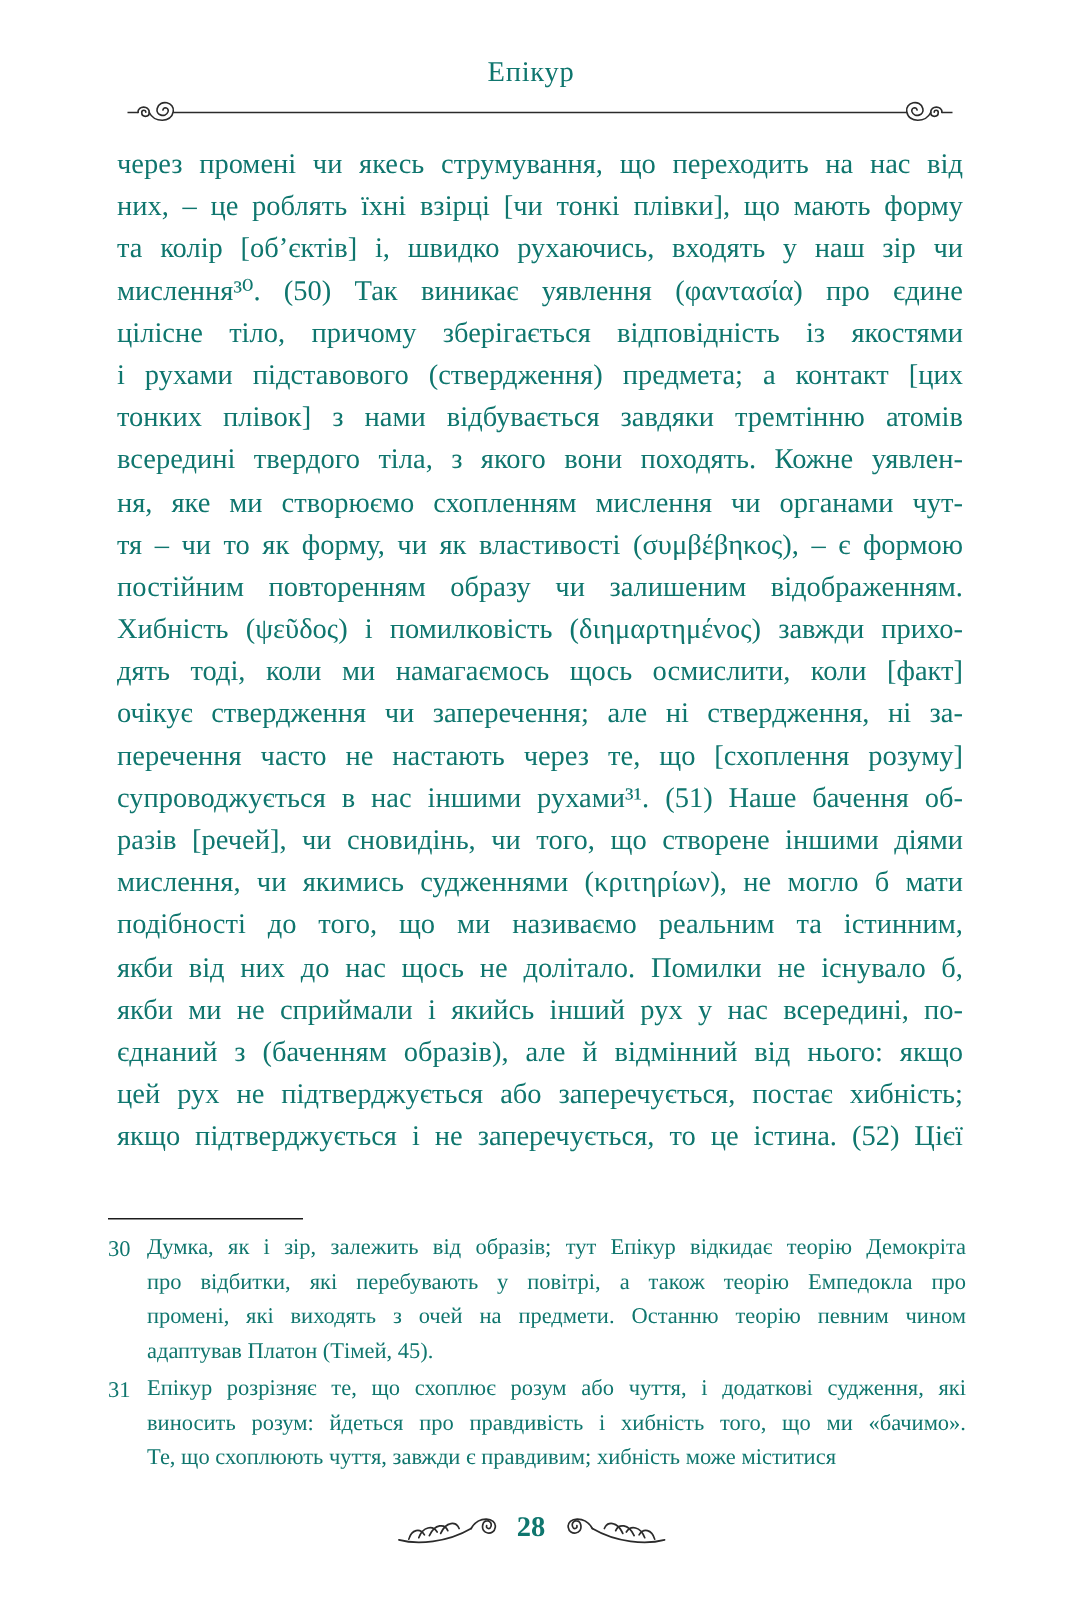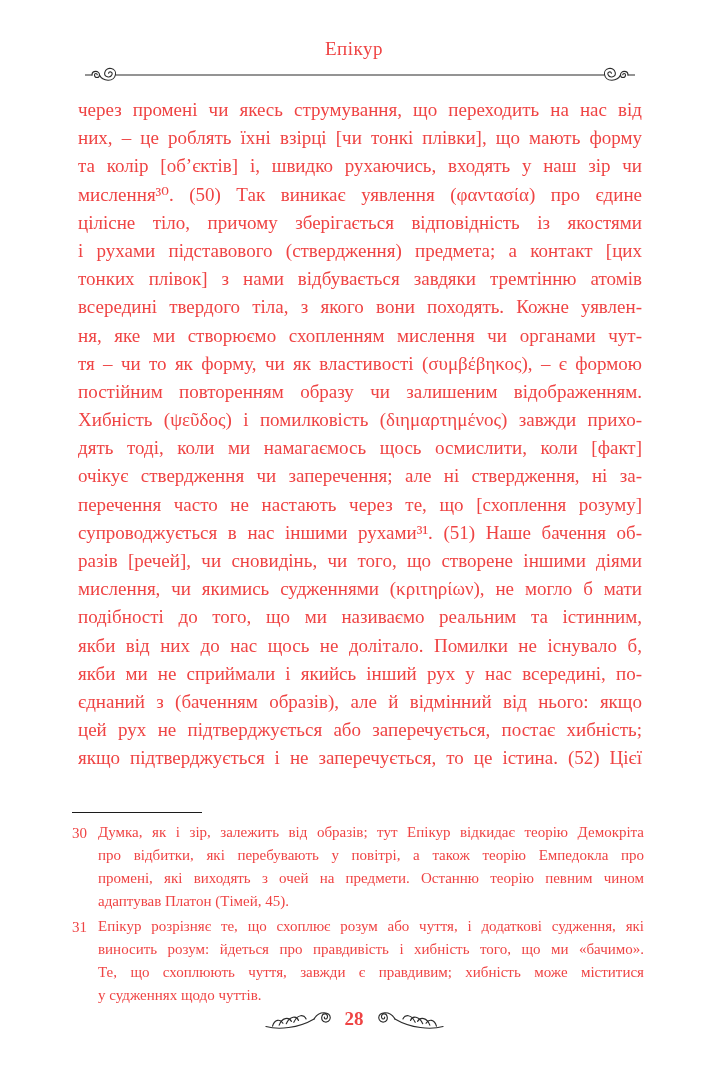--- a/index.html
+++ b/index.html
@@ -1,21 +1,21 @@
 <!DOCTYPE html>
 <html><head>
 <meta charset="utf-8">
 <style>
   html,body{margin:0;padding:0;background:#ffffff;}
   .page{
     position:relative;
     width:708px;height:1068px;
     background:#ffffff;
     font-family:"Liberation Serif","DejaVu Serif",serif;
-    color:#ef4444;
+    color:#0f766e;
     overflow:hidden;
   }
   
   .running-head{
     position:absolute;top:38px;left:0;width:100%;
     text-align:center;font-size:19px;letter-spacing:.5px;
   }
   .head-rule{
     position:absolute;top:63px;left:85px;width:550px;height:24px;
   }
@@ -151,21 +151,20 @@
     <div class="fn">
       <span class="fn-marker">31</span>
       <div class="fn-lines">
 
           <div class="fline">Епікур розрізняє те, що схоплює розум або чуття, і додаткові судження, які</div>
 
           <div class="fline">виносить розум: йдеться про правдивість і хибність того, що ми «бачимо».</div>
 
           <div class="fline">Те, що схоплюють чуття, завжди є правдивим; хибність може міститися</div>
 
-          <div class="fline">у судженнях щодо чуттів.</div>
         </div>
     </div>
 
   </div>
 
   <div class="footer">
     <svg class="orn-l" viewBox="0 0 72 26" fill="none" stroke="#2b2b2b" stroke-width="1.2" stroke-linecap="round">
       <path d="M1 21 C14 24.5 35 23 52 13"></path>
       <path d="M8 20.5 C10 13.5 16 12.5 19 17.5"></path>
       <path d="M15 19.5 C18 11.5 25 10.5 28 15.5"></path>

